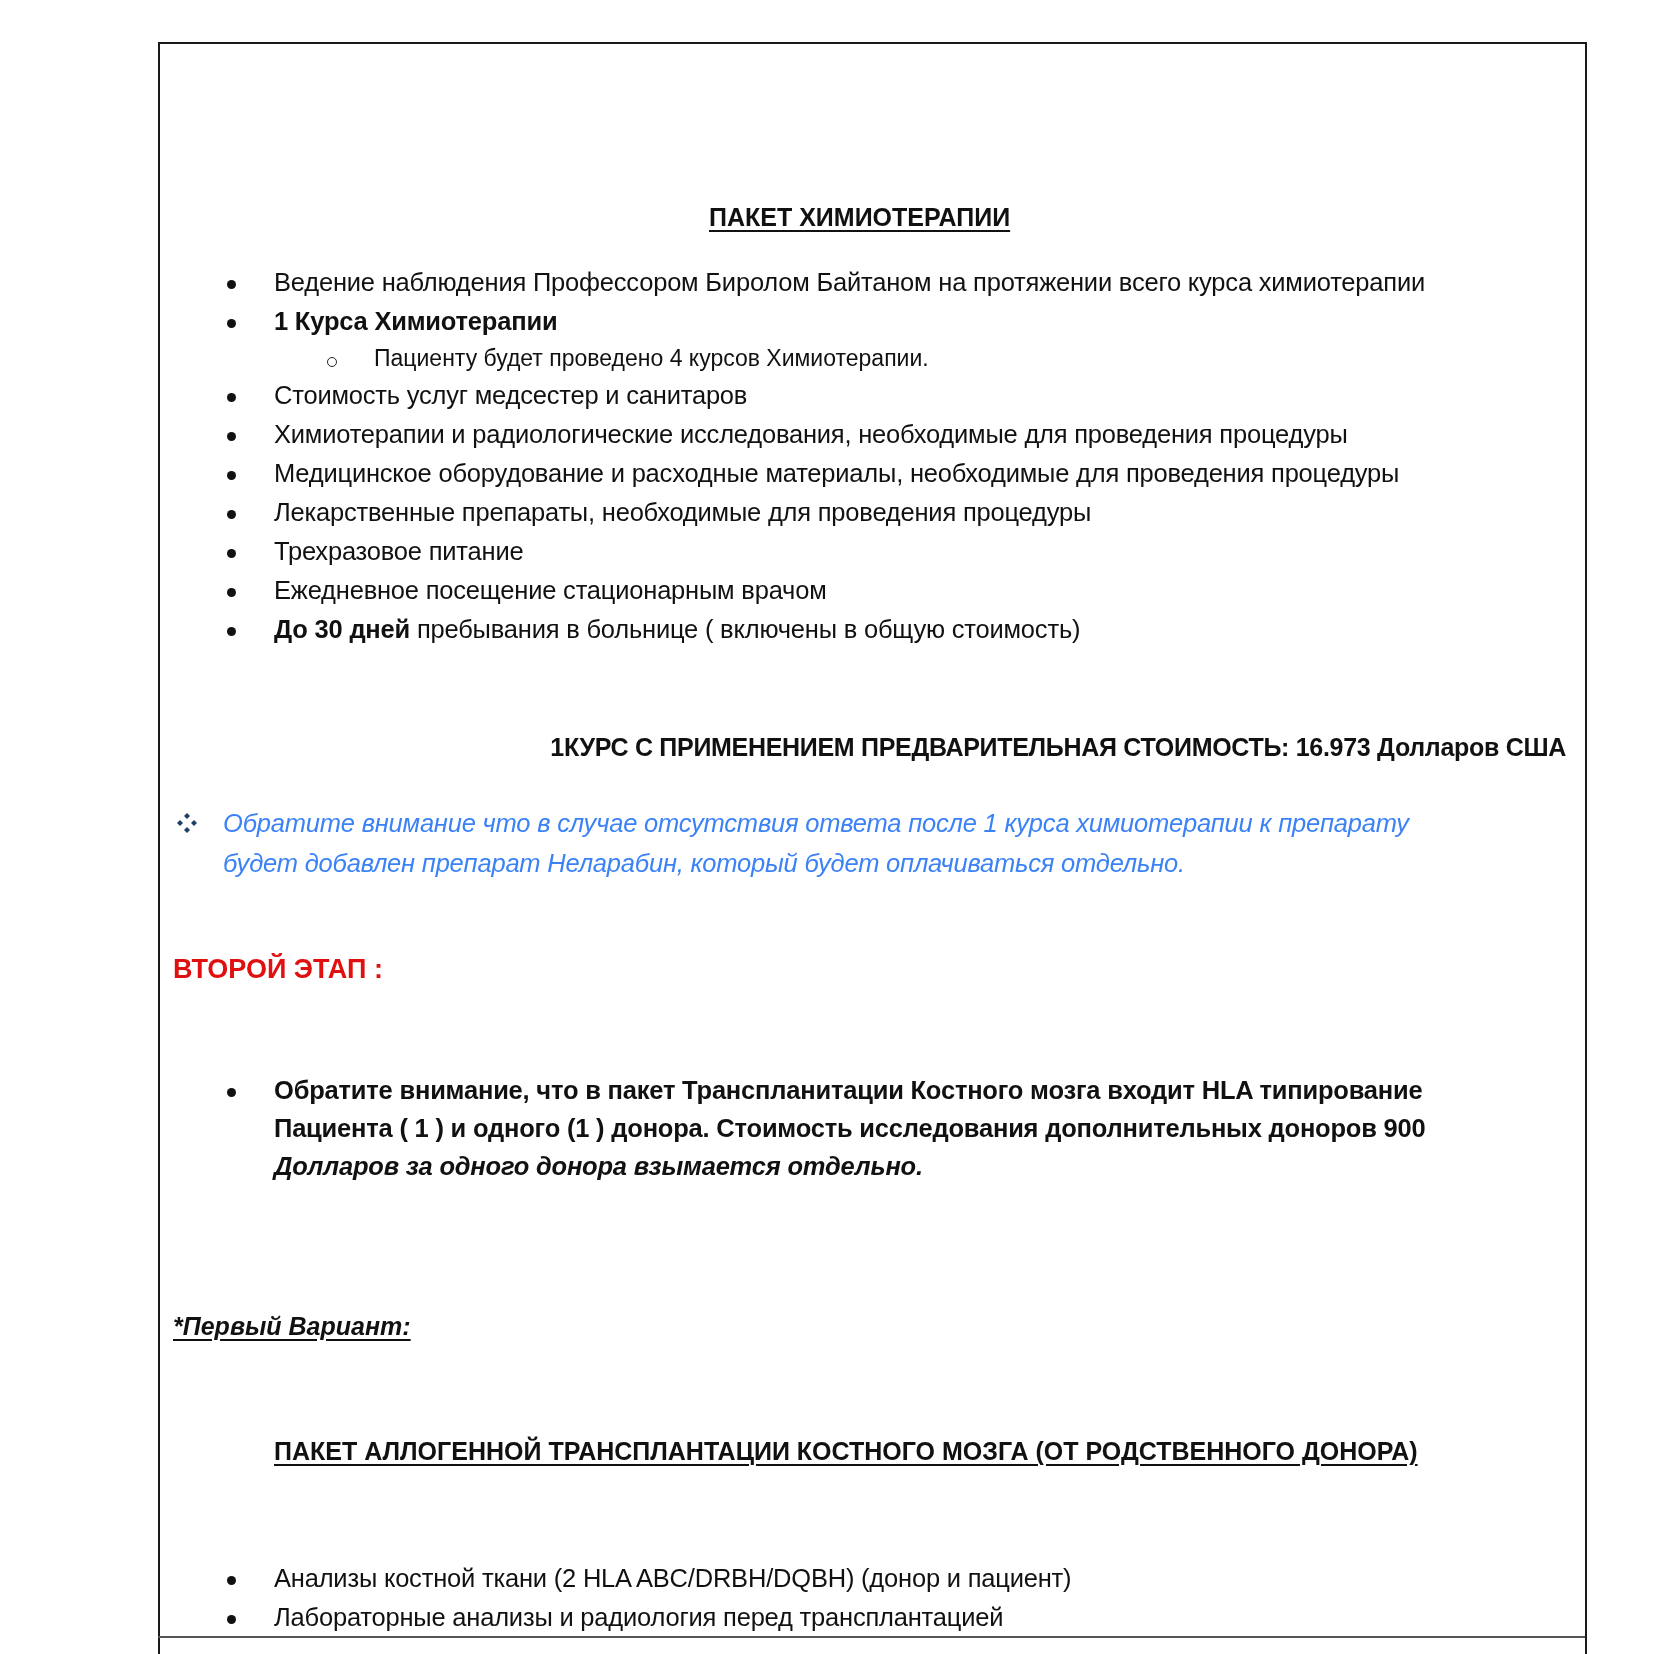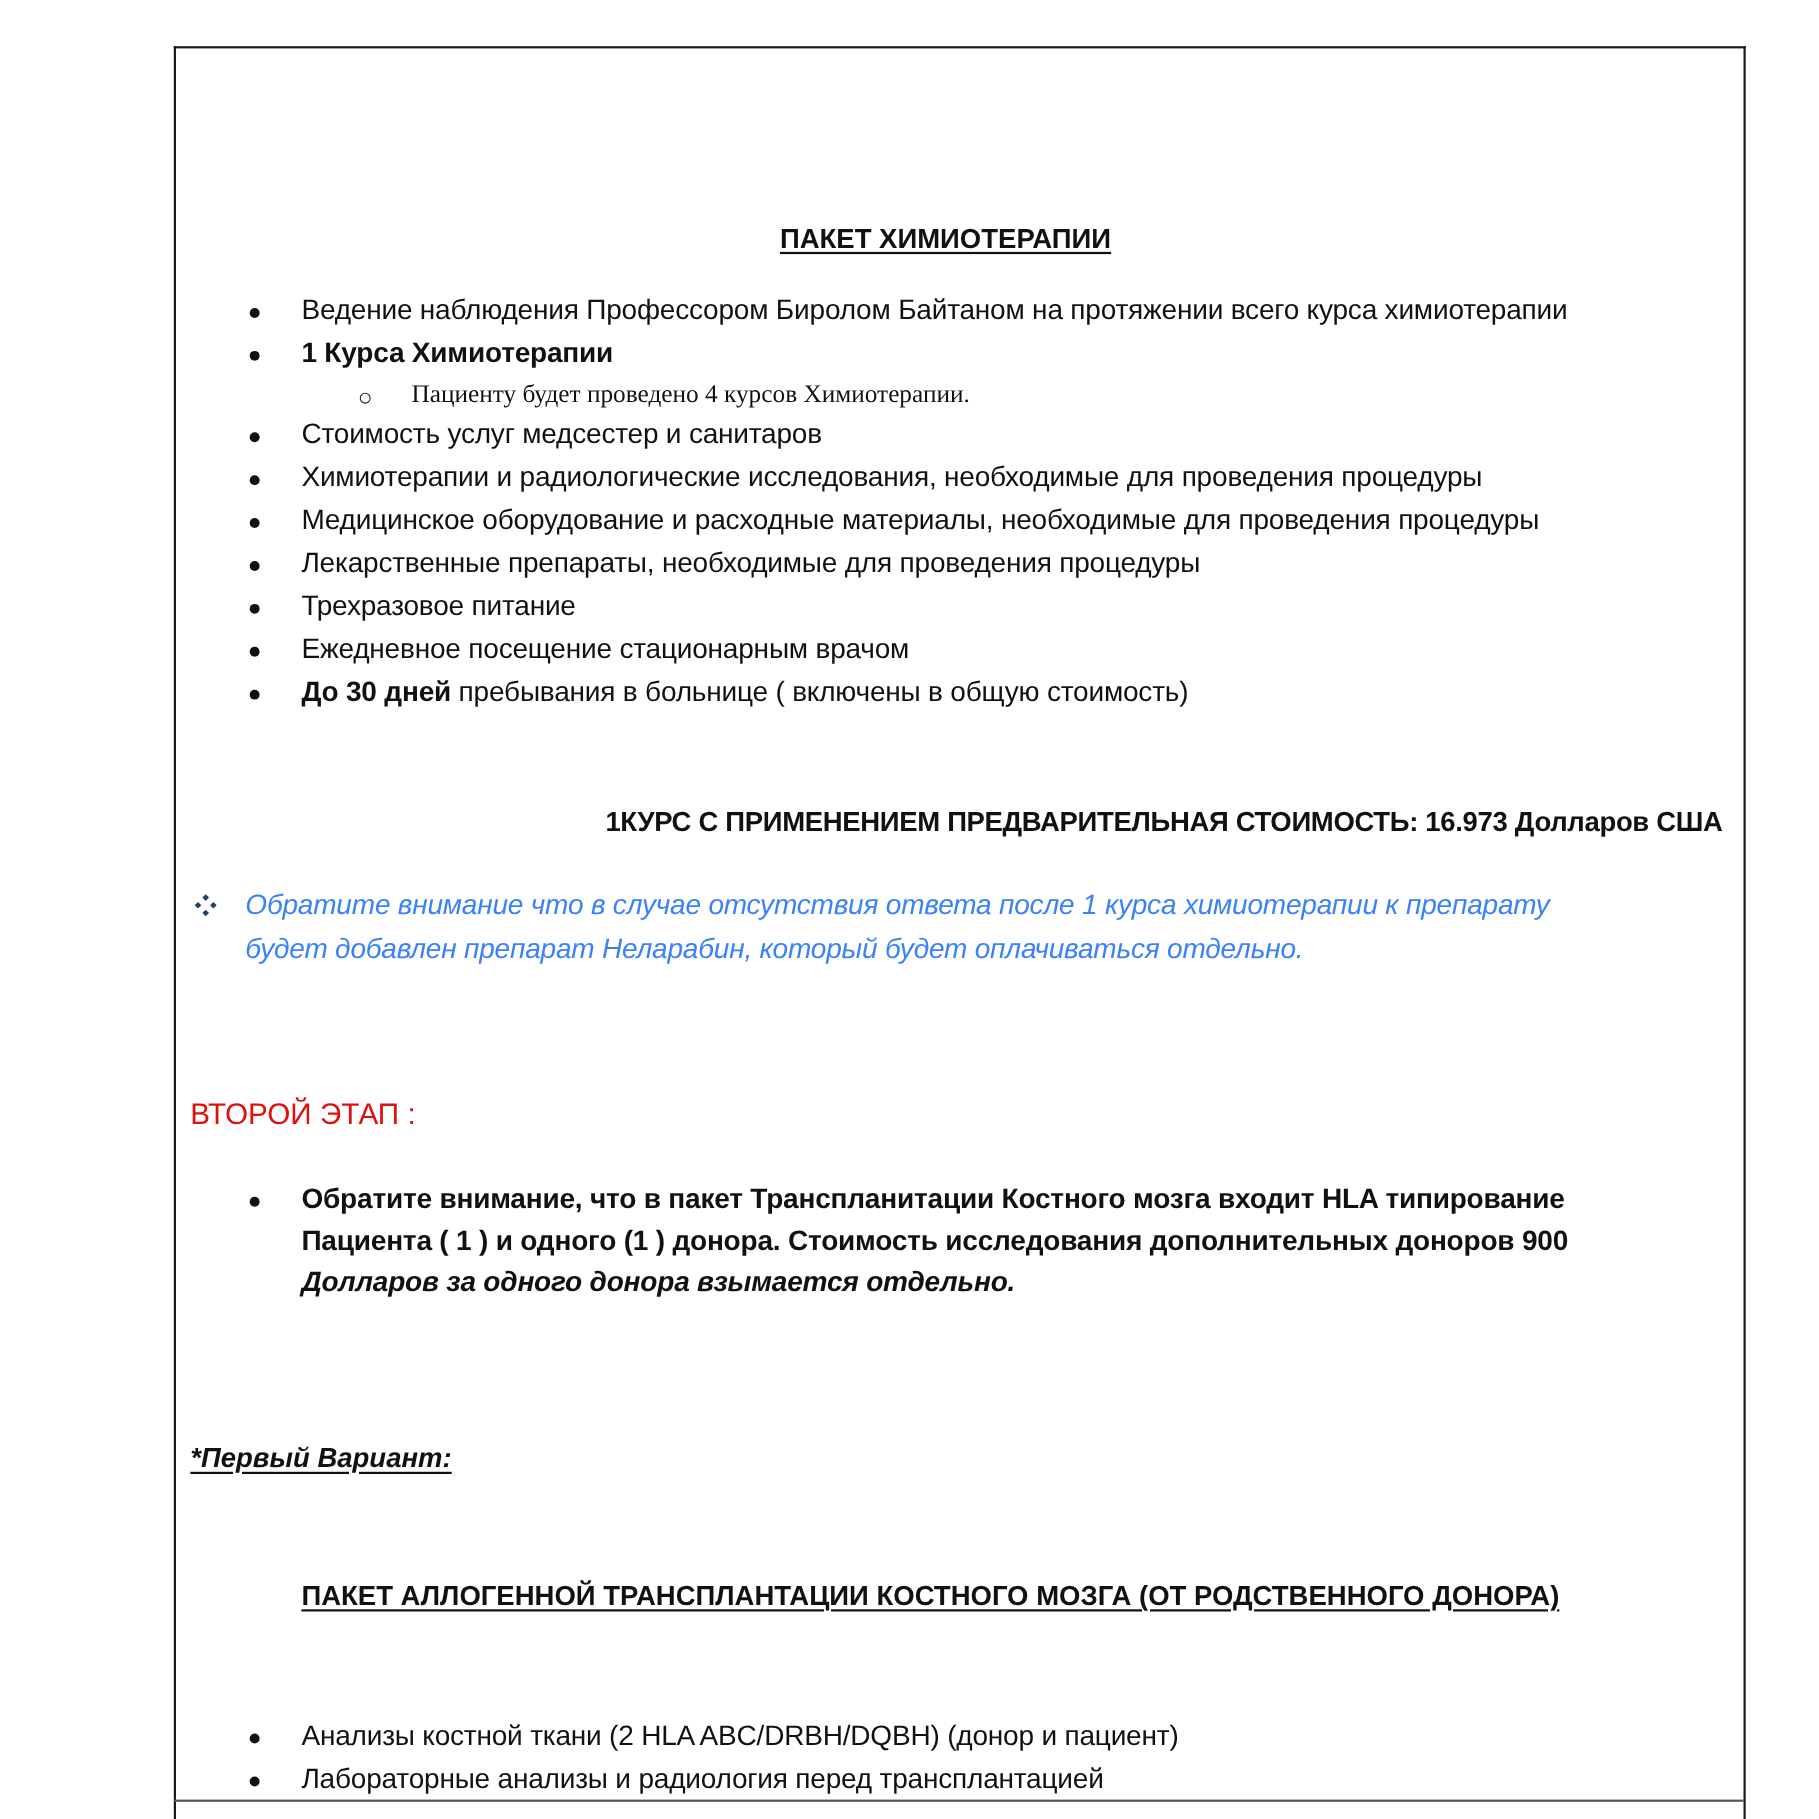--- a/index.html
+++ b/index.html
@@ -9,40 +9,40 @@
            border-left: 2px solid #1a1a1a; border-top: 2px solid #1a1a1a; border-right: 2px solid #1a1a1a; }
   .bottom-rule { position: absolute; left: 158px; top: 1636px; width: 1427px; height: 2px; background: #555; }
   .abs { position: absolute; white-space: nowrap; }
   .title { font-weight: bold; text-decoration: underline; font-size: 25px; text-decoration-thickness: 2px; text-underline-offset: 4px; }
   .body-text { font-size: 25.5px; letter-spacing: -0.2px; }
   .bullet { position: absolute; width: 9px; height: 9px; border-radius: 50%; background: #111; }
   .circle { position: absolute; width: 10px; height: 10px; border-radius: 50%; border: 1.5px solid #222; box-sizing: border-box; }
   .bold { font-weight: bold; }
   .price { font-weight: bold; font-size: 25px; letter-spacing: -0.3px; }
   .note { color: #3b82f6; font-style: italic; font-size: 25.5px; letter-spacing: -0.2px; }
-  .stage { color: #e01010; font-weight: normal; font-size: 27px; margin-top: 44px; }
+  .stage { color: #e01010; font-weight: bold; font-size: 27px; }
   .variant { font-weight: bold; font-style: italic; text-decoration: underline; font-size: 25px; text-underline-offset: 4px; }
   .sub-text { font-size: 23px; }
 </style>
 </head>
 <body>
 
 <div class="frame"></div>
 <div class="bottom-rule"></div>
 
 <div class="abs title" style="left:709px; top:203px;">ПАКЕТ ХИМИОТЕРАПИИ</div>
 
 <span class="bullet" style="left:227px; top:280px;"></span>
 <div class="abs body-text" style="left:274px; top:268px;">Ведение наблюдения Профессором Биролом Байтаном на протяжении всего курса химиотерапии</div>
 
 <span class="bullet" style="left:227px; top:319px;"></span>
 <div class="abs body-text bold" style="left:274px; top:307px;">1 Курса Химиотерапии</div>
 
 <span class="circle" style="left:327px; top:357px;"></span>
-<div class="abs sub-text" style="left:374px; top:345px;font-family:Liberation Serif, serif;">Пациенту будет проведено 4 курсов Химиотерапии.</div>
+<div class="abs sub-text" style="left:374px; top:345px;">Пациенту будет проведено 4 курсов Химиотерапии.</div>
 
 <span class="bullet" style="left:227px; top:393px;"></span>
 <div class="abs body-text" style="left:274px; top:381px;">Стоимость услуг медсестер и санитаров</div>
 
 <span class="bullet" style="left:227px; top:432px;"></span>
 <div class="abs body-text" style="left:274px; top:420px;">Химиотерапии и радиологические исследования, необходимые для проведения процедуры</div>
 
 <span class="bullet" style="left:227px; top:471px;"></span>
 <div class="abs body-text" style="left:274px; top:459px;">Медицинское оборудование и расходные материалы, необходимые для проведения процедуры</div>
 

